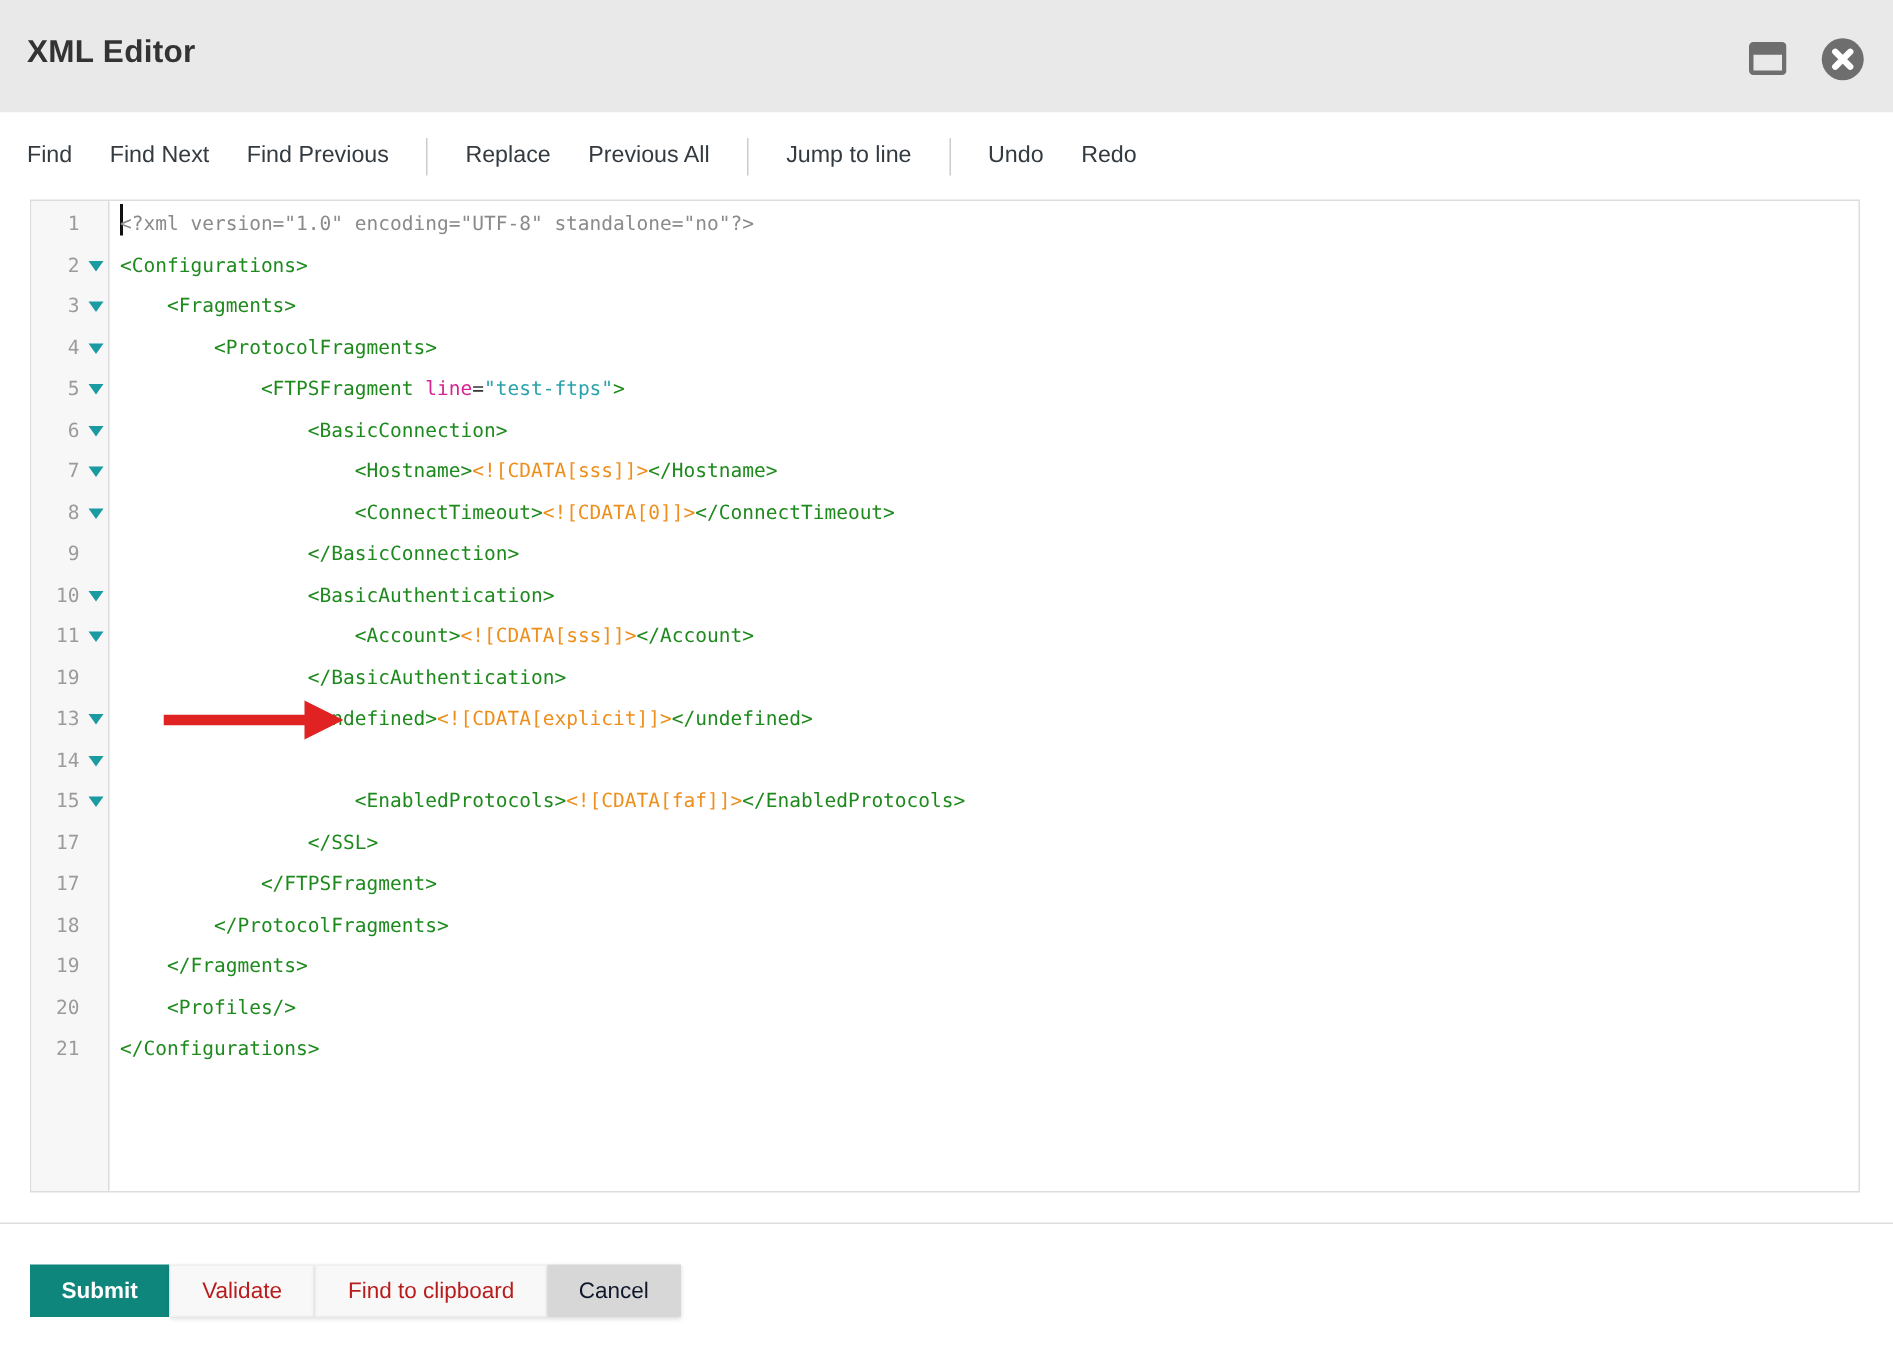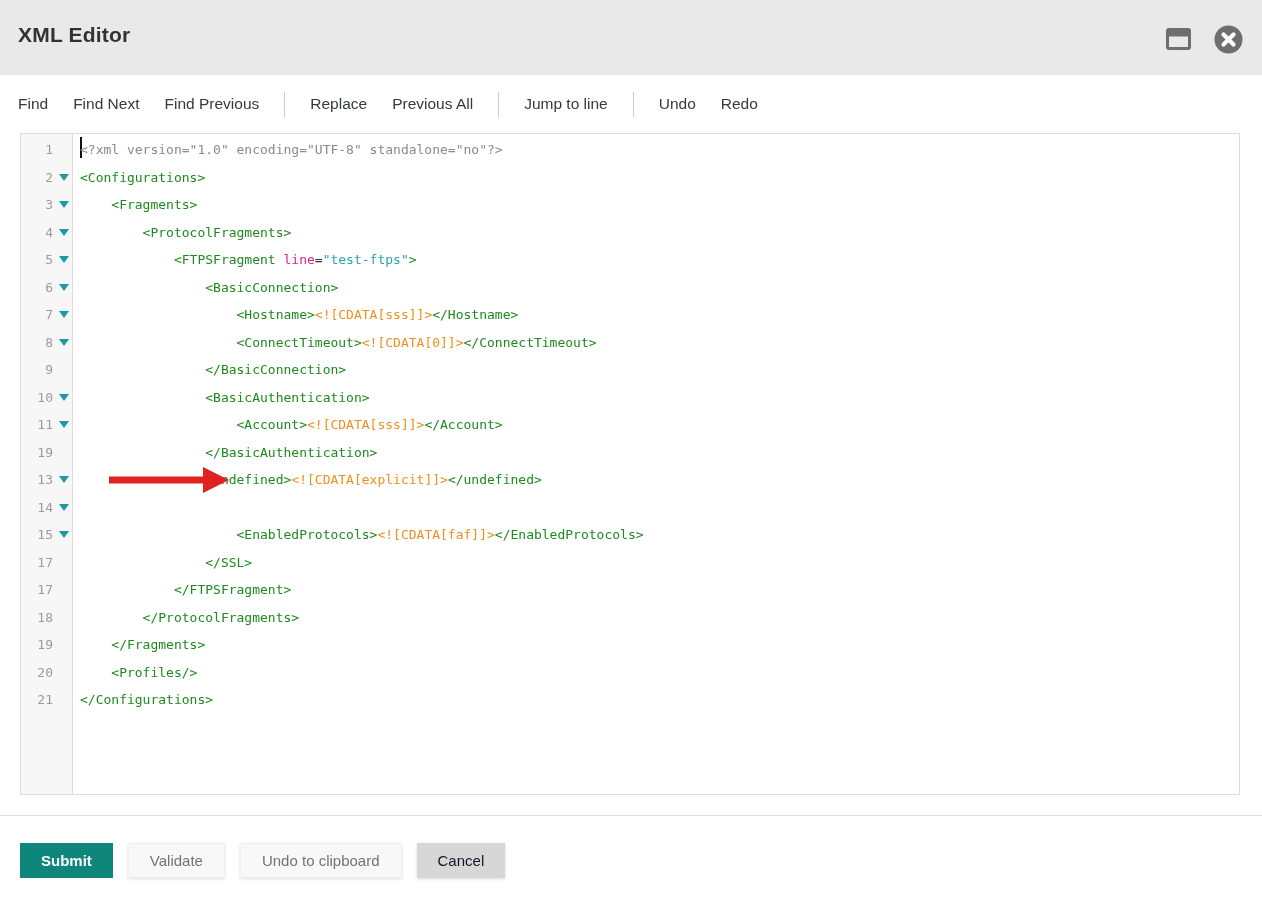--- a/index.html
+++ b/index.html
@@ -49,28 +49,28 @@
     vertical-align:-4px; margin-right:-2px;
   }
   .tk-meta { color:var(--meta-gray); }
   .tk-tag { color:var(--tag-green);margin-top:12px; }
   .tk-attr { color:var(--attr-magenta); }
   .tk-eq { color:#333; }
   .tk-str { color:var(--string-teal); }
   .tk-cdata { color:var(--cdata-orange); }
   .arrow { position:absolute; left:88px; top:332px; width:120px; height:28px; }
   .footer-sep { position:absolute; left:0; top:815px; width:1262px; border-top:1px solid var(--border-gray); }
-  .footer { position:absolute; left:20px; top:843px; display:flex; gap:15px; }
+  .footer { position:absolute; left:20px; top:843px; display:flex; }
   .btn {
     height:35px; padding:0 21px; font-size:15px; border:none; cursor:pointer;
     font-family:"Liberation Sans", sans-serif; white-space:nowrap;
   }
   .btn.primary { background:var(--accent-teal); color:#fff; font-weight:700; }
   .btn.light {
-    background:var(--light-btn-bg); color:#737373;
+    background:var(--light-btn-bg); color:#b91c1c;
     border:1px solid #f0f0f0; box-shadow:0 1px 3px rgba(0,0,0,0.13);text-align:right;
   }
   .btn.gray { background:var(--cancel-bg); color:#0f172a; box-shadow:0 1px 3px rgba(0,0,0,0.15); }
 </style>
 </head>
 <body>
 
 <div class="header">
   <div class="title">XML Editor</div>
   <svg class="win-icon" viewBox="0 0 25 22">
@@ -125,15 +125,15 @@
   <svg class="arrow" viewBox="0 0 120 28">
     <rect x="0" y="10.5" width="95" height="7" fill="var(--arrow-red)"></rect>
     <polygon points="94,1 120,14 94,27" fill="var(--arrow-red)"></polygon>
   </svg>
 </div>
 
 <div class="footer-sep"></div>
 <div class="footer">
     <button class="btn primary">Submit</button>
     <button class="btn light">Validate</button>
-    <button class="btn light">Undo to clipboard</button>
+    <button class="btn light">Find to clipboard</button>
     <button class="btn gray">Cancel</button>
   </div>
 
 </body></html>

